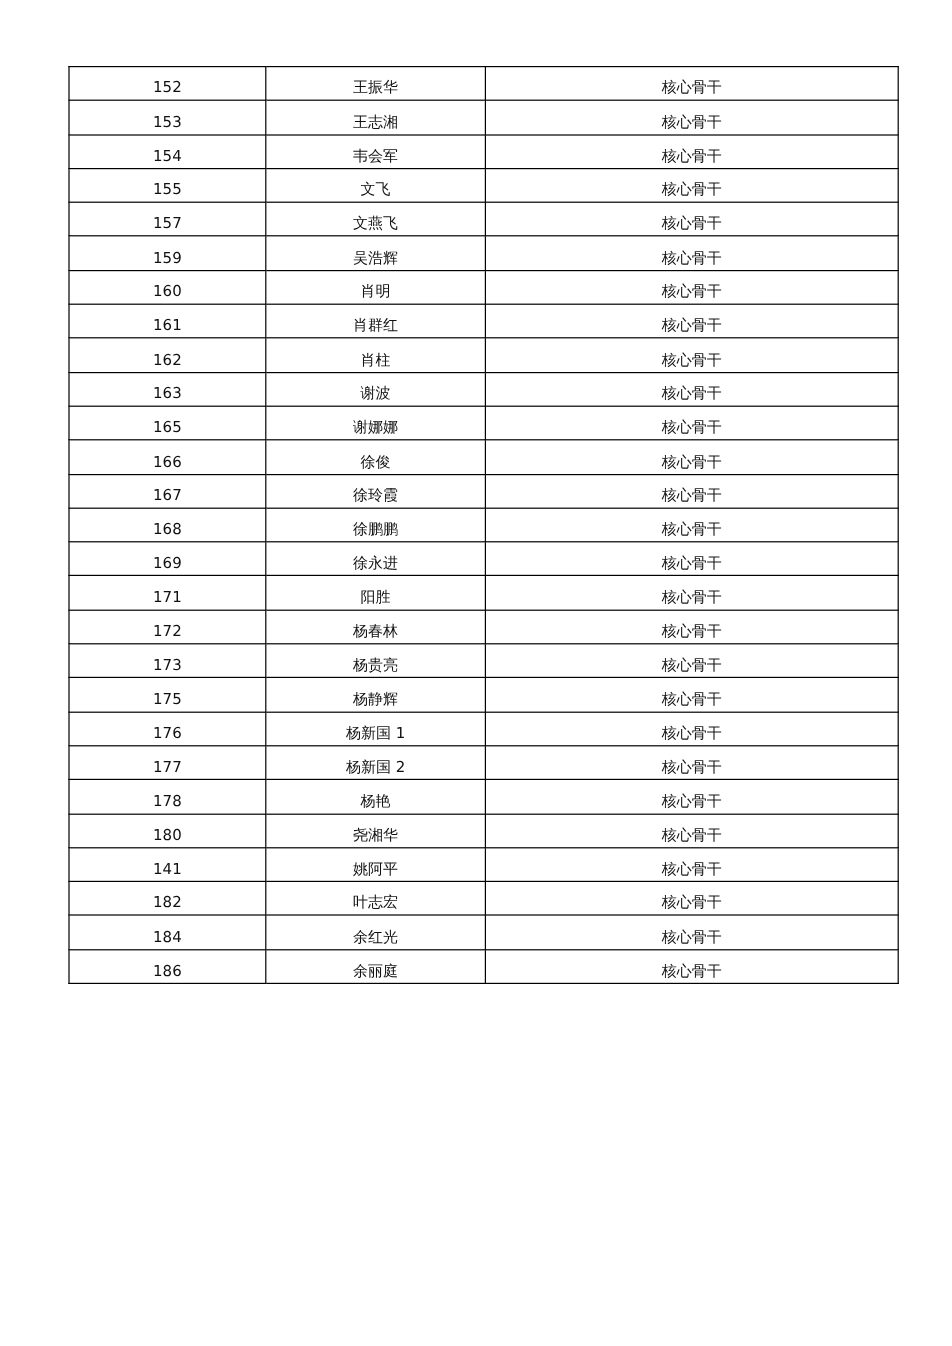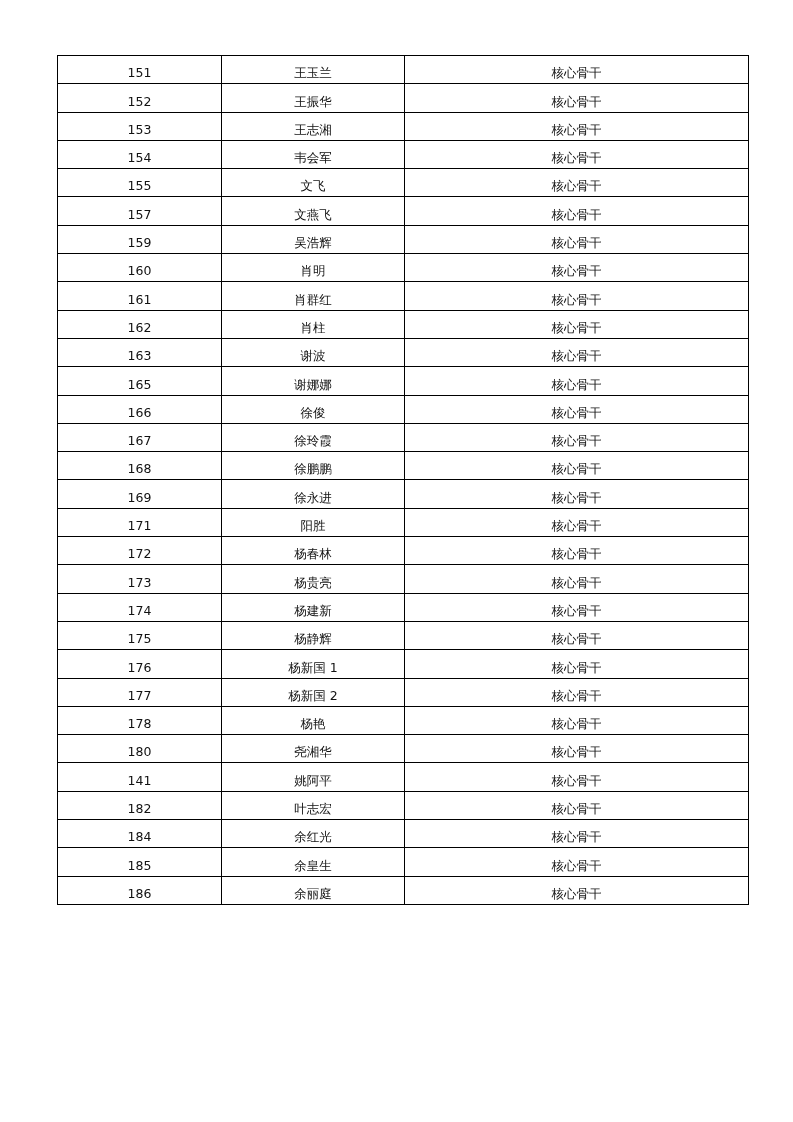--- a/index.html
+++ b/index.html
@@ -51,25 +51,20 @@
 
 <div class="page">
   <table class="roster">
     <colgroup>
       <col class="c-no">
       <col class="c-name">
       <col class="c-role">
     </colgroup>
     <tbody id="roster-body">
 
-    <tr>
-          <td>151</td>
-          <td>王玉兰</td>
-          <td>核心骨干</td>
-        </tr>
         <tr>
           <td>152</td>
           <td>王振华</td>
           <td>核心骨干</td>
         </tr>
         <tr>
           <td>153</td>
           <td>王志湘</td>
           <td>核心骨干</td>
         </tr>
@@ -147,25 +142,20 @@
           <td>172</td>
           <td>杨春林</td>
           <td>核心骨干</td>
         </tr>
         <tr>
           <td>173</td>
           <td>杨贵亮</td>
           <td>核心骨干</td>
         </tr>
         <tr>
-          <td>174</td>
-          <td>杨建新</td>
-          <td>核心骨干</td>
-        </tr>
-        <tr>
           <td>175</td>
           <td>杨静辉</td>
           <td>核心骨干</td>
         </tr>
         <tr>
           <td>176</td>
           <td>杨新国 1</td>
           <td>核心骨干</td>
         </tr>
         <tr>
@@ -189,25 +179,20 @@
           <td>核心骨干</td>
         </tr>
         <tr>
           <td>182</td>
           <td>叶志宏</td>
           <td>核心骨干</td>
         </tr>
         <tr>
           <td>184</td>
           <td>余红光</td>
-          <td>核心骨干</td>
-        </tr>
-        <tr>
-          <td>185</td>
-          <td>余皇生</td>
           <td>核心骨干</td>
         </tr>
         <tr>
           <td>186</td>
           <td>余丽庭</td>
           <td>核心骨干</td>
         </tr>
       </tbody>
   </table>
 </div>

